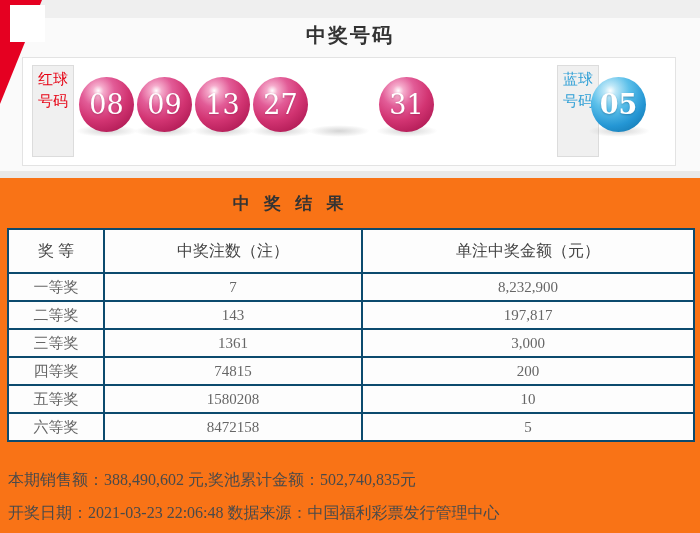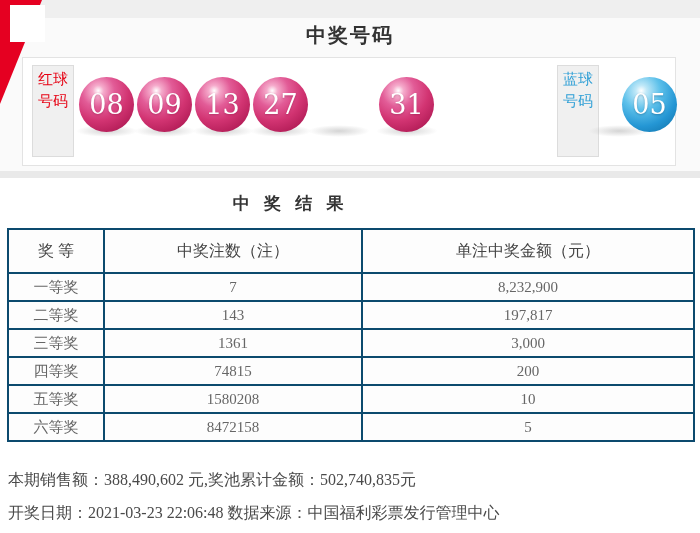--- a/index.html
+++ b/index.html
@@ -1,19 +1,19 @@
 <!DOCTYPE html>
 <html><head>
 <meta charset="utf-8">
 <style>
   * { margin:0; padding:0; box-sizing:border-box; }
   html,body { background:#e9e9e9; }
   .page {
     position:relative; width:700px; height:533px; margin:0 auto;
-    background:#ffffff; overflow:hidden;
+    background:#f97316; overflow:hidden;
     font-family:"Liberation Serif","DejaVu Serif",serif;
   }
   .top-strip { position:absolute; left:0; top:0; width:700px; height:18px; background:#efefef; }
   .top-panel { position:absolute; left:0; top:18px; width:700px; height:153px; background:#fafafa; }
   .divider-band { position:absolute; left:0; top:171px; width:700px; height:7px; background:#e9e9e9; }
 
   .corner-ribbon { position:absolute; left:0; top:0; z-index:3; }
   .corner-cover { position:absolute; left:10px; top:5px; width:35px; height:37px; background:#ffffff; z-index:4; }
 
   .main-title {
@@ -47,21 +47,21 @@
     background:radial-gradient(circle at 35% 25%, #ffffff 0%, #bfe8f8 10%, #5cc0ea 35%, #2496d4 65%, #1478b0 90%, #2d9ed8 100%);
     text-shadow:0 1px 2px rgba(10,70,110,.4);
   }
   .ball-shadow {
     position:absolute; top:67px; width:62px; height:12px; border-radius:50%;
     background:radial-gradient(ellipse, rgba(170,170,170,.5) 0%, rgba(255,255,255,0) 70%);
     z-index:1;
   }
   .b0 { left:56px; }  .b1 { left:114px; } .b2 { left:172px; }
   .b3 { left:230px; } .b4 { left:288px; } .b5 { left:356px; }
-  .bb { left:599px; }
+  .bb { left:568px;font-weight:bold; }
   .s0 { left:53px; }  .s1 { left:111px; } .s2 { left:169px; }
   .s3 { left:227px; } .s4 { left:285px; } .s5 { left:353px; }
   .sb { left:565px; }
 
   .result-title {
     position:absolute; left:0; top:192px; width:581px; text-align:center;
     font-size:17px; font-weight:bold; color:#333; letter-spacing:5px;
   }
 
   table.result-table {

